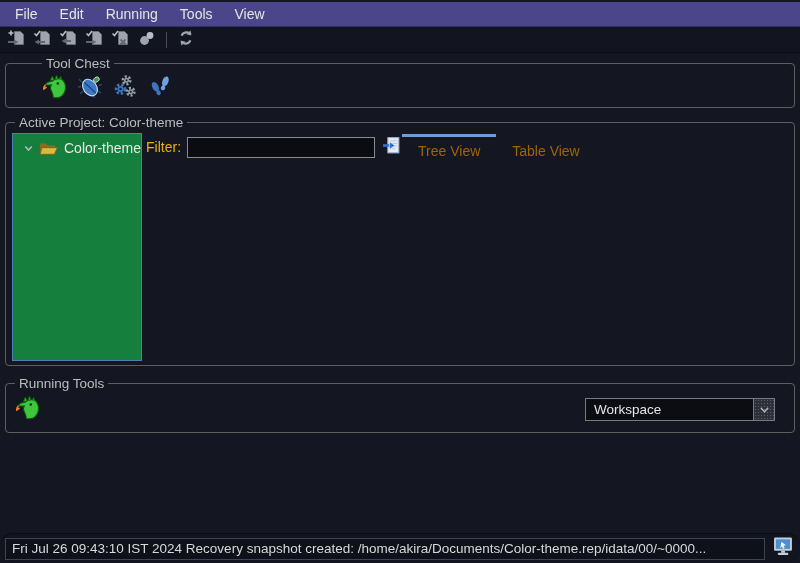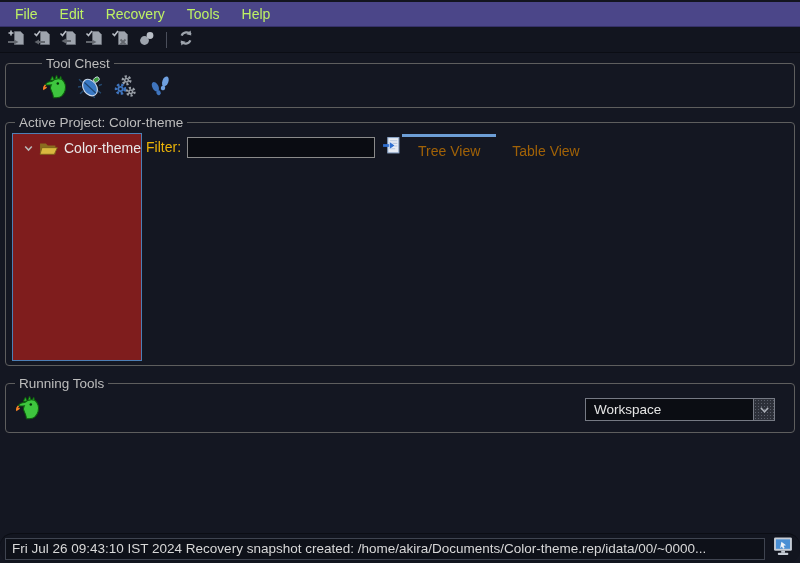--- a/index.html
+++ b/index.html
@@ -10,21 +10,21 @@
   }
   .app { width:800px; height:563px; display:flex; flex-direction:column; background:#141722; }
 
   
   .menubar {
     height:27px; background:#4b4689; display:flex; align-items:stretch;
     padding-left:4px; border-top:2px solid #13151f; border-bottom:1px solid #353168;
     flex:0 0 auto;
   }
   .menu-item {
-    display:flex; align-items:center; padding:0 11px; font-size:14px; color:#bef264;
+    display:flex; align-items:center; padding:0 11px; font-size:14px; color:#e5e5e5;
     cursor:default;
   }
 
   
   .toolbar {
     height:26px; display:flex; align-items:center; gap:4px; padding:0 6px;
     background:#12151f; border-bottom:1px solid #0b0d14; flex:0 0 auto;
   }
   .tb-btn { width:22px; height:22px; display:flex; align-items:center; justify-content:center; border-radius:2px; }
   .tb-sep { width:1px; height:16px; background:#4a4e5a; margin:0 4px; }
@@ -37,21 +37,21 @@
   legend { font-size:13.5px; color:#bdbdbd; padding:0 4px; margin-left:4px; }
 
   .toolchest { margin-top:3px; flex:0 0 auto;padding-left:32px; }
   .tool-row { display:flex; align-items:center; gap:9px; padding:3px 4px 2px 4px; }
   .tool-btn { width:26px; height:26px; display:flex; align-items:center; justify-content:center; }
 
   .activeproject { margin-top:7px; flex:0 0 auto; display:flex; flex-direction:row; }
 
   
   .tree {
-    height:228px; background:#7f1d1d; border:1px solid #4d7fb5;
+    height:228px; background:#15803d; border:1px solid #4d7fb5;
     margin:2px 1px 0 1px; padding-top:4px; overflow:hidden;
   }
   .tree-row { display:flex; align-items:center; height:20px; font-size:14px; color:#e8e8e8; cursor:default; }
   .tree-row .twisty { width:14px; display:flex; justify-content:center; margin-left:8px; }
   .tree-row .row-icon { display:flex; align-items:center; margin:0 6px 0 4px; }
   .tree-row.child { padding-left:44px; }
 
   
   .filter-row { display:flex; align-items:center; gap:6px; margin:4px 1px 2px 3px; height:24px; }
   .filter-label { font-size:14px; color:#eab308; }
@@ -99,23 +99,23 @@
   .console-btn { width:22px; height:22px; display:flex; align-items:center; justify-content:center; }
 </style>
 </head>
 <body>
 
 <div class="app">
 
   <div class="menubar">
     <div class="menu-item">File</div>
     <div class="menu-item">Edit</div>
-    <div class="menu-item">Recovery</div>
+    <div class="menu-item">Running</div>
     <div class="menu-item">Tools</div>
-    <div class="menu-item">Help</div>
+    <div class="menu-item">View</div>
   </div>
 
   <div class="toolbar">
     <div class="tb-btn">
       <span>
         <svg width="20" height="20" viewBox="0 0 20 20">
           <path d="M7.5 3.5h6l3 3v10h-9z" fill="#9ea4ad" stroke="#6d727b" stroke-width="0.8"></path>
           <path d="M1.5 5h5M4 2.5v5" stroke="#b9bec6" stroke-width="1.6" fill="none"></path>
           <path d="M1 14h6" stroke="#62666d" stroke-width="2" fill="none"></path>
           <path d="M7 11.6 L11.5 14 L7 16.4 Z" fill="#62666d"></path>

